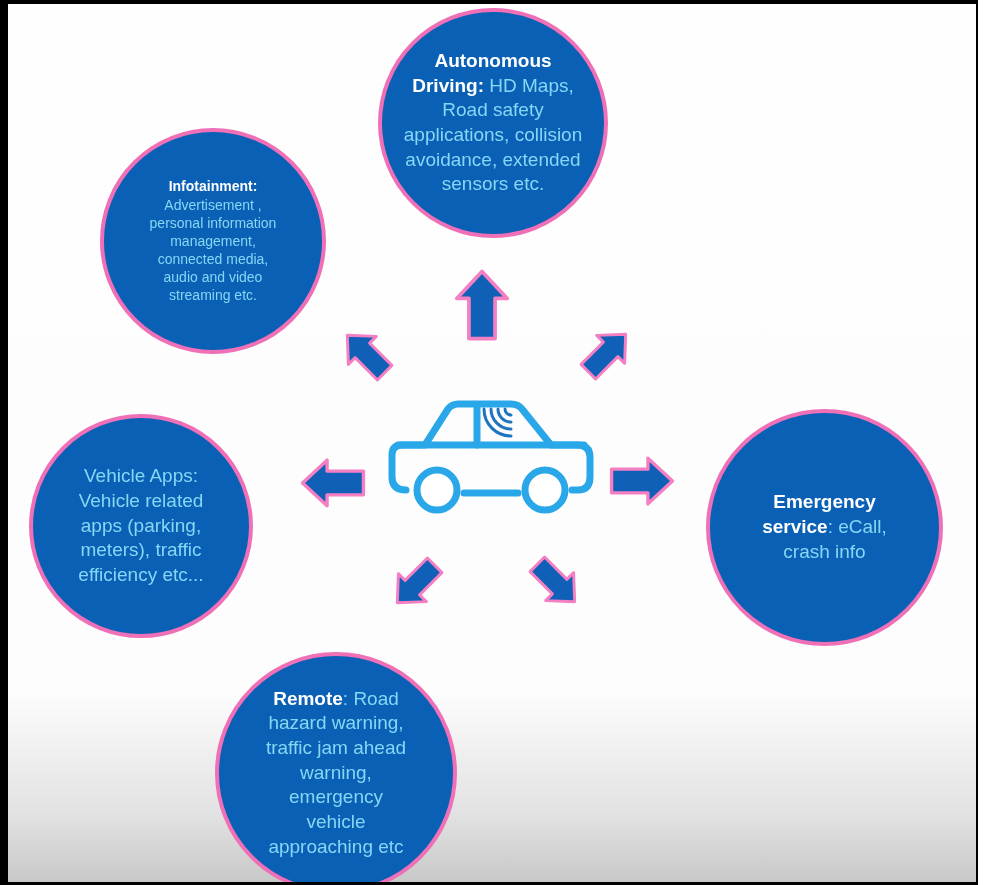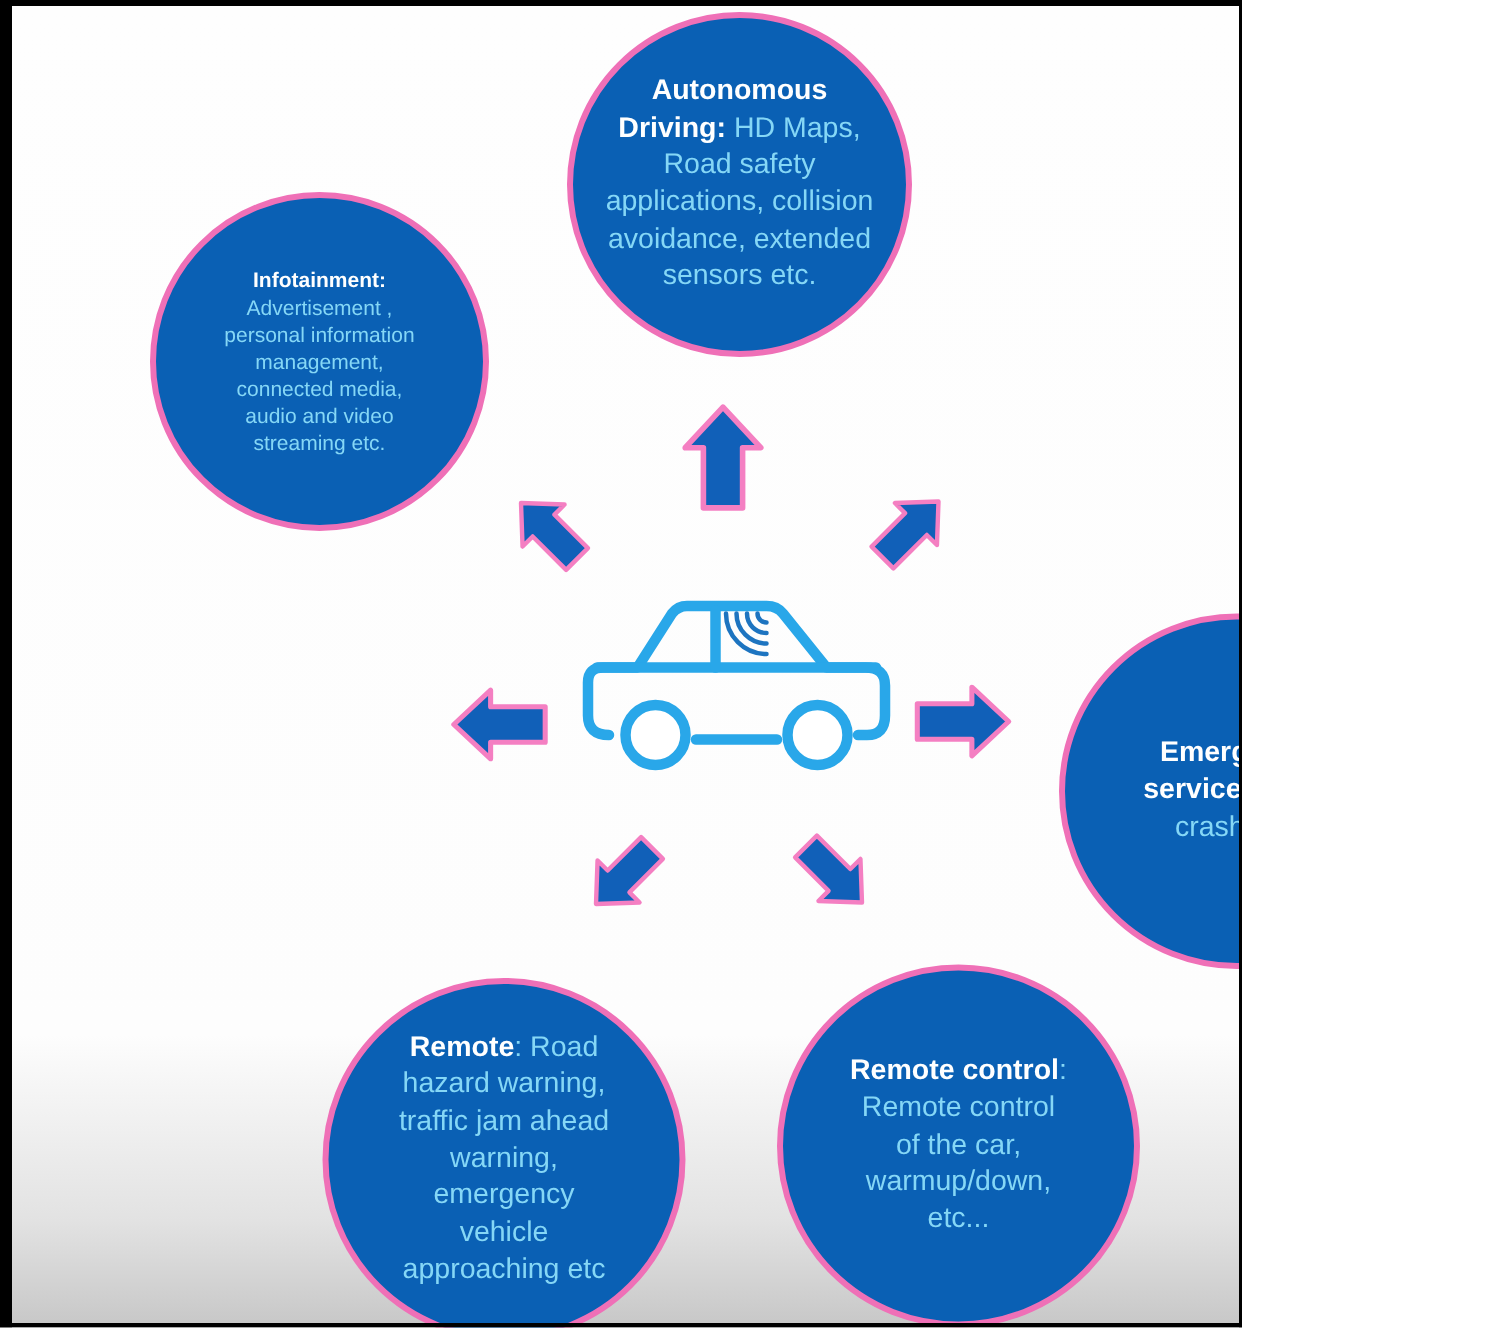--- a/index.html
+++ b/index.html
@@ -2,21 +2,21 @@
 <html><head>
 <meta charset="utf-8">
 <style>
   html,body{margin:0;padding:0;}
   body{
     width:991px;height:885px;overflow:hidden;
     font-family:"Liberation Sans",sans-serif;
     background:#fff;
   }
   .stage{
-    position:relative;width:828px;height:885px;overflow:hidden;
+    position:relative;width:978px;height:885px;overflow:hidden;
     background:linear-gradient(180deg,#fefefe 0%,#fdfdfd 78%,#e2e2e2 92%,#c7c7c7 100%);
   }
   
   .bar{position:absolute;background:#000;z-index:50;}
   .bar.top{left:0;top:0;width:991px;height:4px;}
   .bar.bottom{left:0;bottom:0;width:991px;height:3px;}
   .bar.left{left:0;top:0;width:8px;height:885px;}
   .bar.right{right:0;top:0;width:2px;height:885px;}
 
   
@@ -60,38 +60,38 @@
 
   <div class="node" id="node-infotainment"><div><span class="t">Infotainment:</span><span class="b">
 Advertisement ,
 personal information
 management,
 connected media,
 audio and video
 streaming etc.</span></div></div>
 
 
+  <div class="node" id="node-apps"><div><span class="t"></span><span class="b">Vehicle Apps:
+Vehicle related
+apps (parking,
+meters), traffic
+efficiency etc...</span></div></div>
 
   <div class="node" id="node-emergency"><div><span class="t">Emergency
 service</span><span class="b">: eCall,
 crash info</span></div></div>
 
   <div class="node" id="node-warning"><div><span class="t">Remote</span><span class="b">: Road
 hazard warning,
 traffic jam ahead
 warning,
 emergency
 vehicle
 approaching etc</span></div></div>
 
-  <div class="node" id="node-remotecontrol"><div><span class="t">Remote control</span><span class="b">:
-Remote control
-of the car,
-warmup/down,
-etc...</span></div></div>
 
   <svg class="arrow" style="left:482px;top:305px;width:56px;height:74px;transform:translate(-50%,-50%) rotate(0deg)" viewBox="0 0 60 78">
       <polygon points="30,3 57,32 44,32 44,75 16,75 16,32 3,32"></polygon>
     </svg>
 
   <svg class="arrow" style="left:366px;top:354px;width:44px;height:58px;transform:translate(-50%,-50%) rotate(-45deg)" viewBox="0 0 60 78">
       <polygon points="30,3 57,32 44,32 44,75 16,75 16,32 3,32"></polygon>
     </svg>
 
   <svg class="arrow" style="left:607px;top:353px;width:44px;height:58px;transform:translate(-50%,-50%) rotate(45deg)" viewBox="0 0 60 78">

